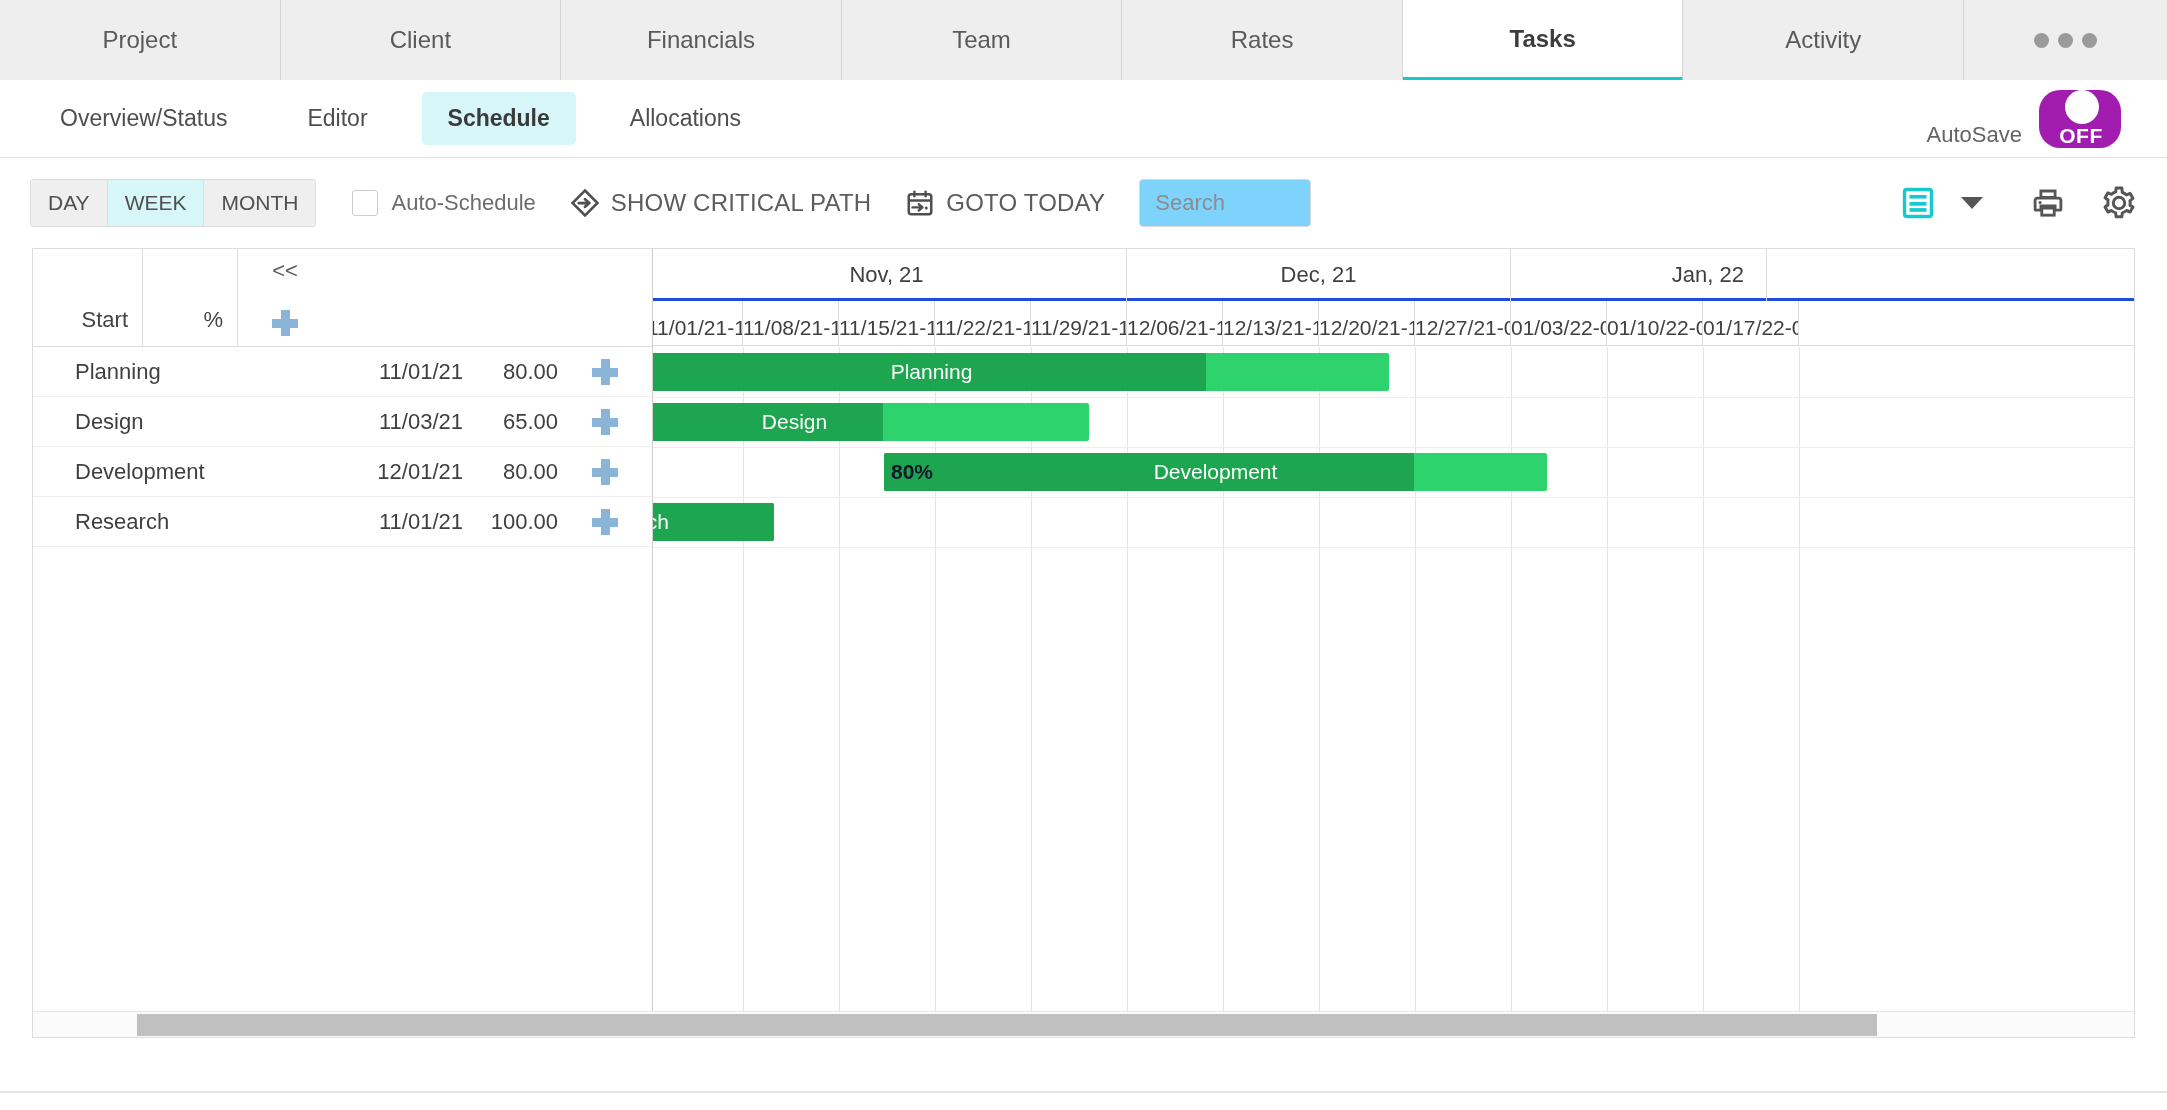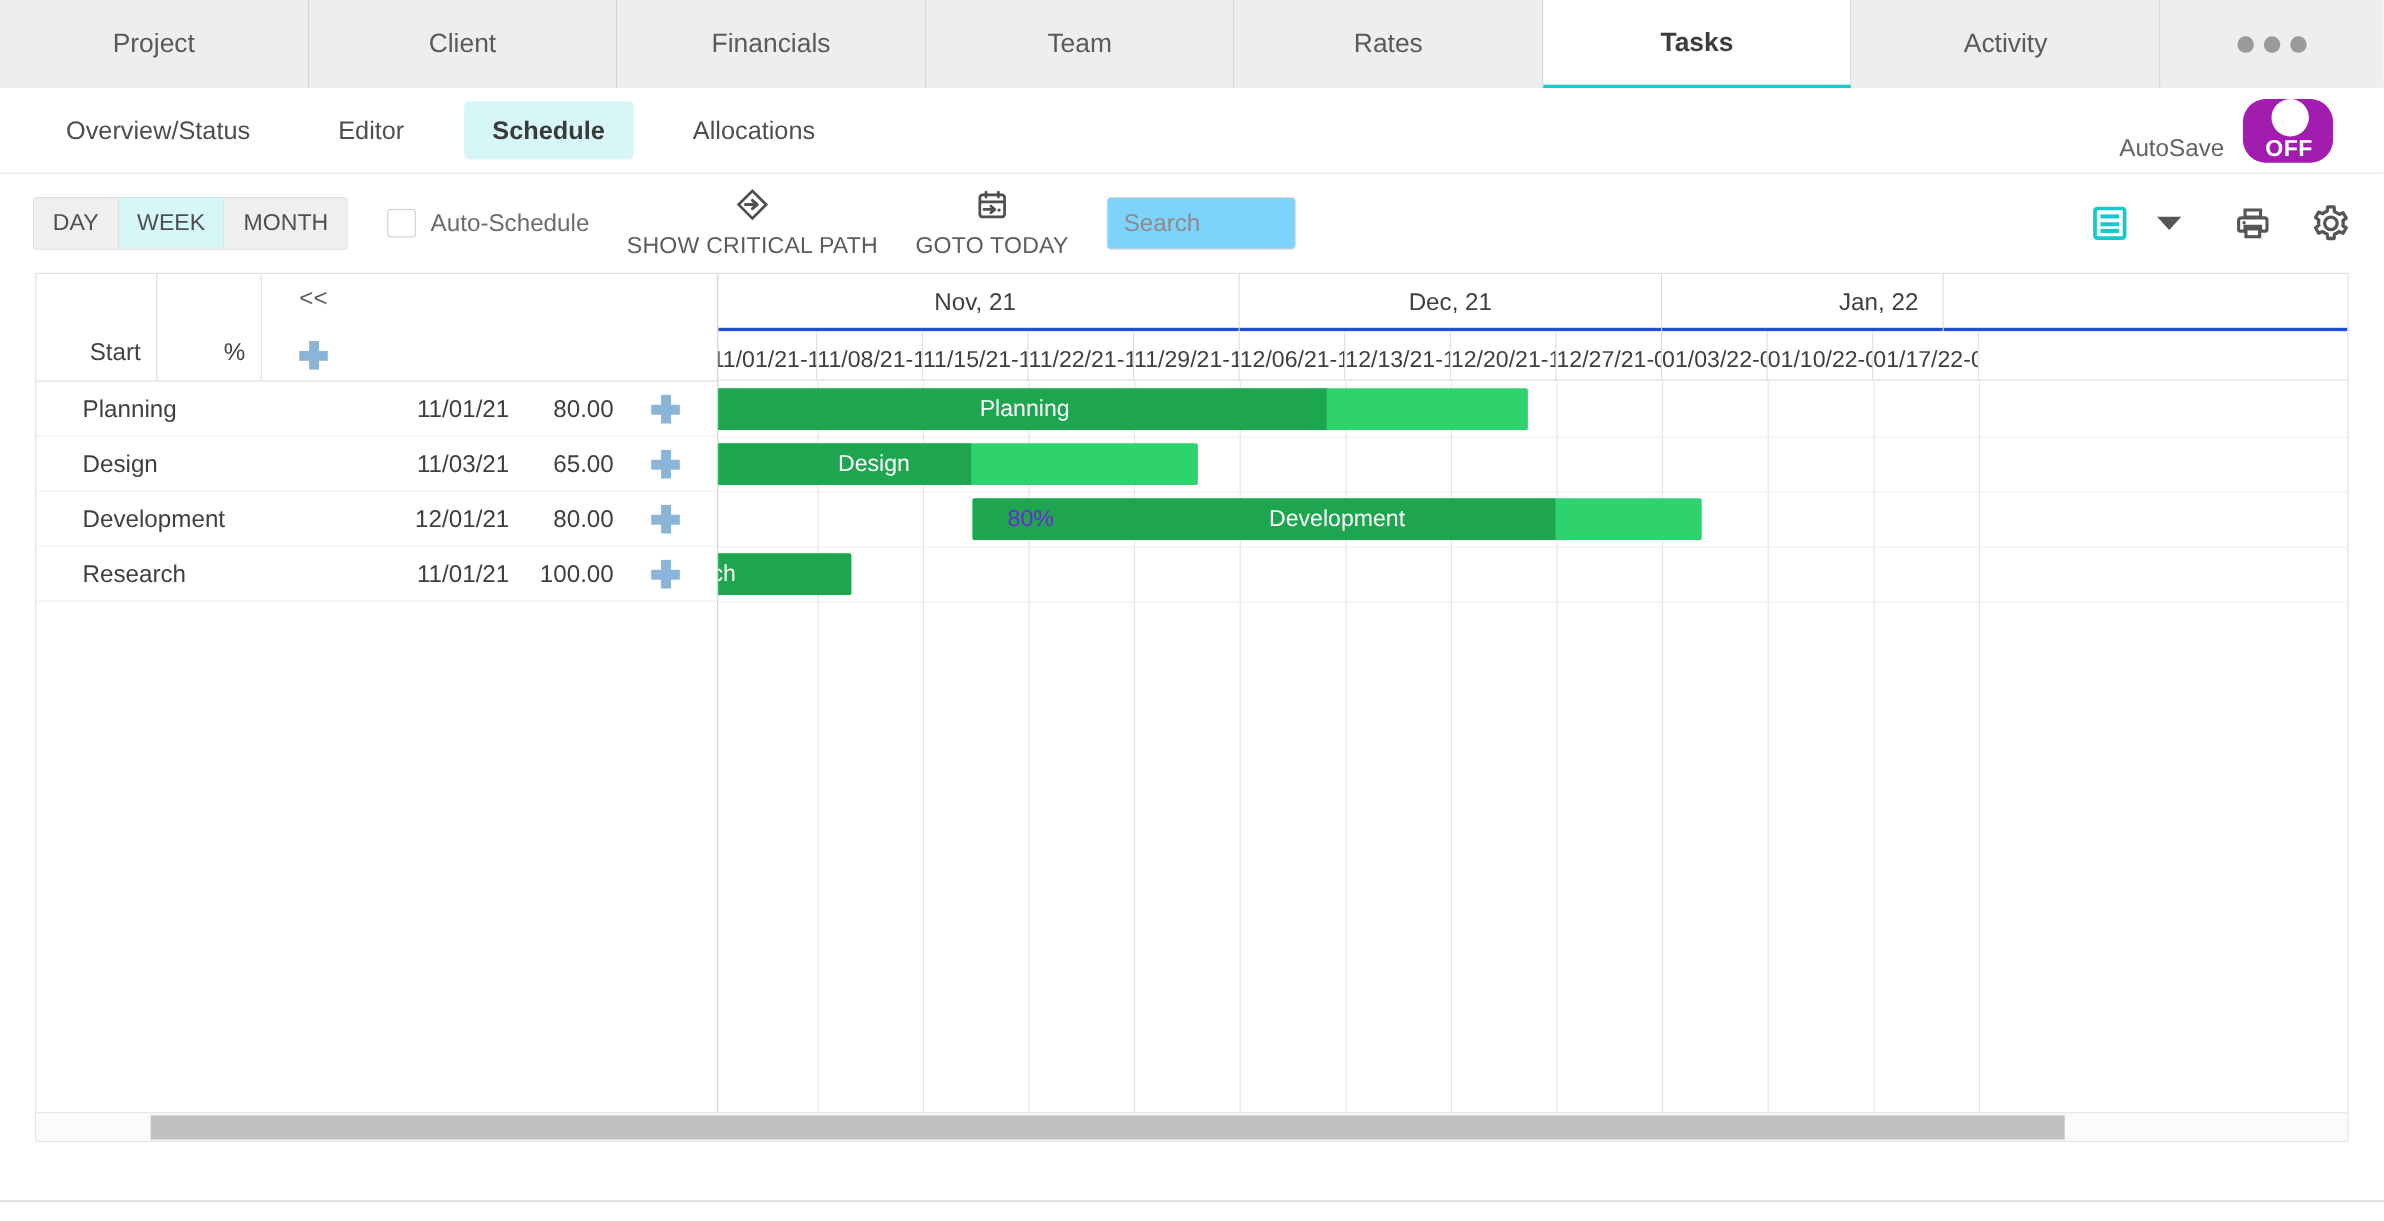--- a/index.html
+++ b/index.html
@@ -118,23 +118,22 @@
   .chkbox {
     width: 26px; height: 26px;
     border: 1px solid #cdcdcd; border-radius: 3px;
     background: #fff;
   }
   .chk-label { font-size: 22px; color: #6c6c6c; }
 
   .tbtn {
     display: flex; align-items: center; gap: 11px;
     margin-left: 34px;
-    font-size: 21px; color: #5c5c5c;
+    font-size: 24px; color: #5c5c5c;
     letter-spacing: 0.2px;
-    flex-direction: column;
   }
   .search-box {
     margin-left: 34px;
     width: 172px; height: 48px;
     border: 1px solid #d9d9d9; border-radius: 4px;
     display: flex; align-items: center;
     padding: 0 15px;
     background: #7dd3fc;
   }
   .search-box input {
@@ -253,23 +252,22 @@
     border-radius: 2px;
     overflow: hidden;
   }
   .bar .fill {
     position: absolute; left: 0; top: 0; bottom: 0;
     background: #1da64f;
   }
   .bar .pct {
     position: absolute; left: 7px; top: 50%;
     transform: translateY(-50%);
-    color: #6d28d9; font-size: 21px; font-weight: normal;
+    color: #0f172a; font-size: 21px; font-weight: bold;
     z-index: 2;
-    margin-left: 25px;
   }
   .bar .nm {
     position: absolute; left: 0; right: 0; top: 50%;
     transform: translateY(-50%);
     text-align: center; color: #fff; font-size: 21px;
     z-index: 2;
   }
 
   
   .hscroll {

